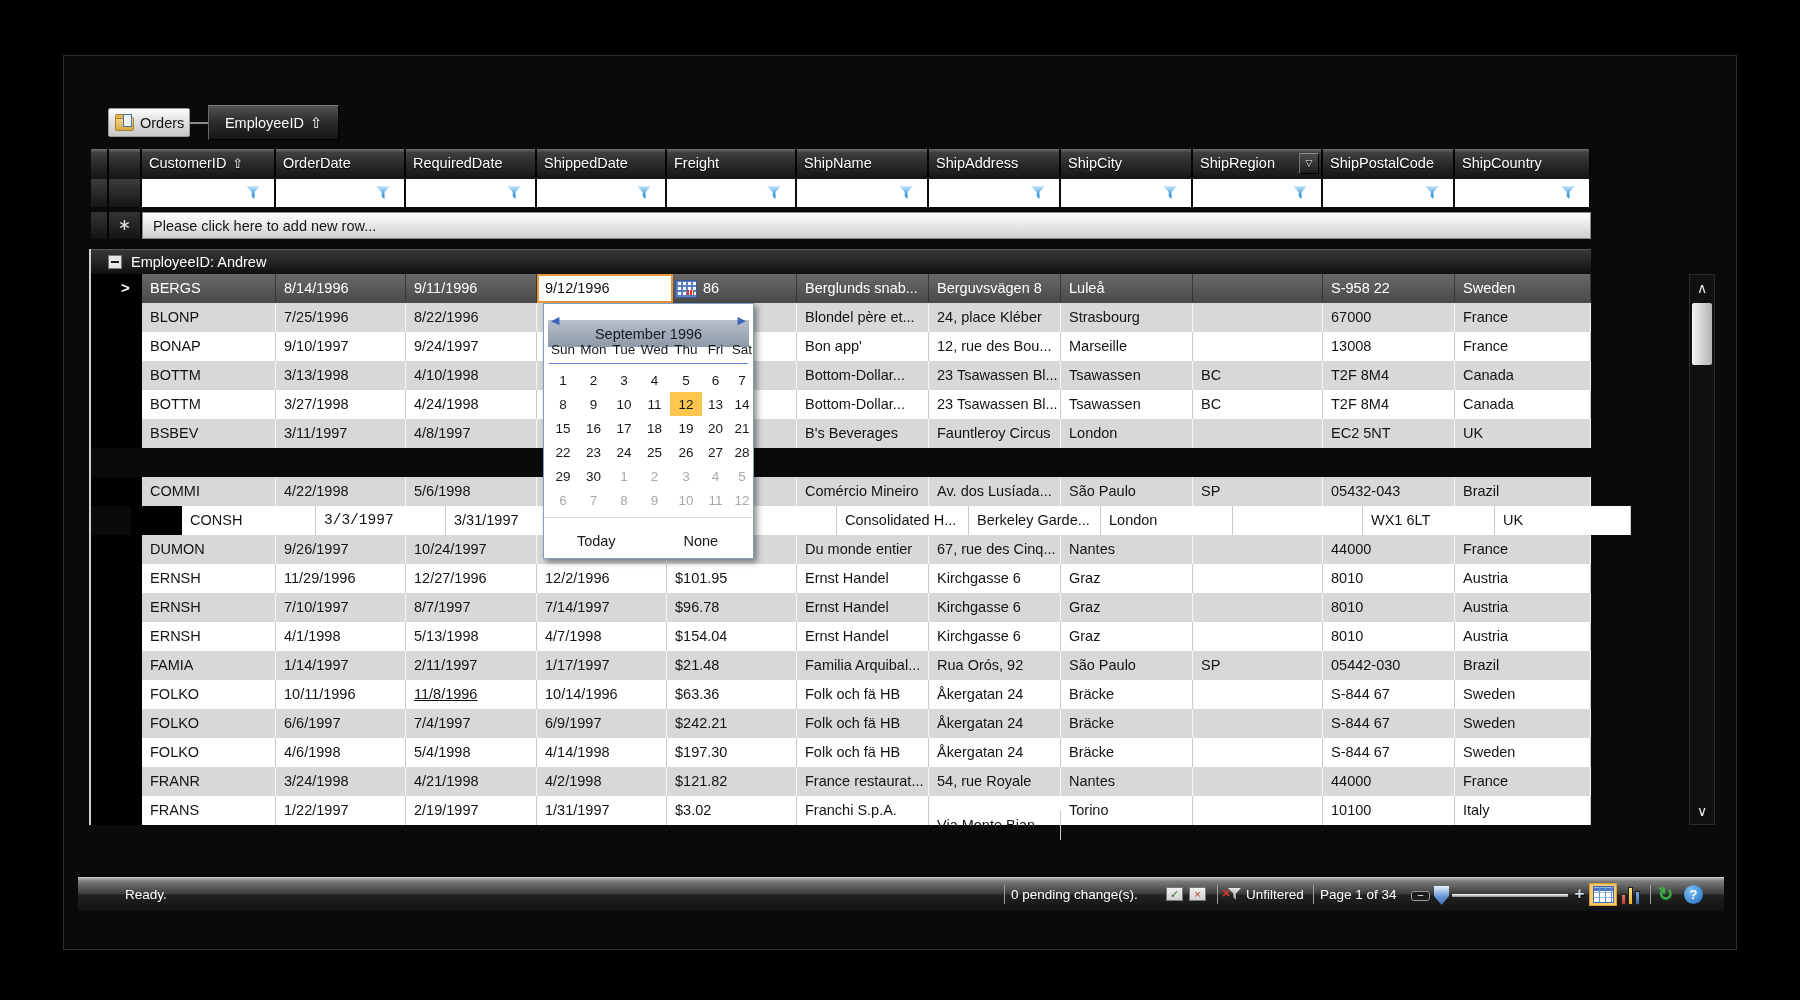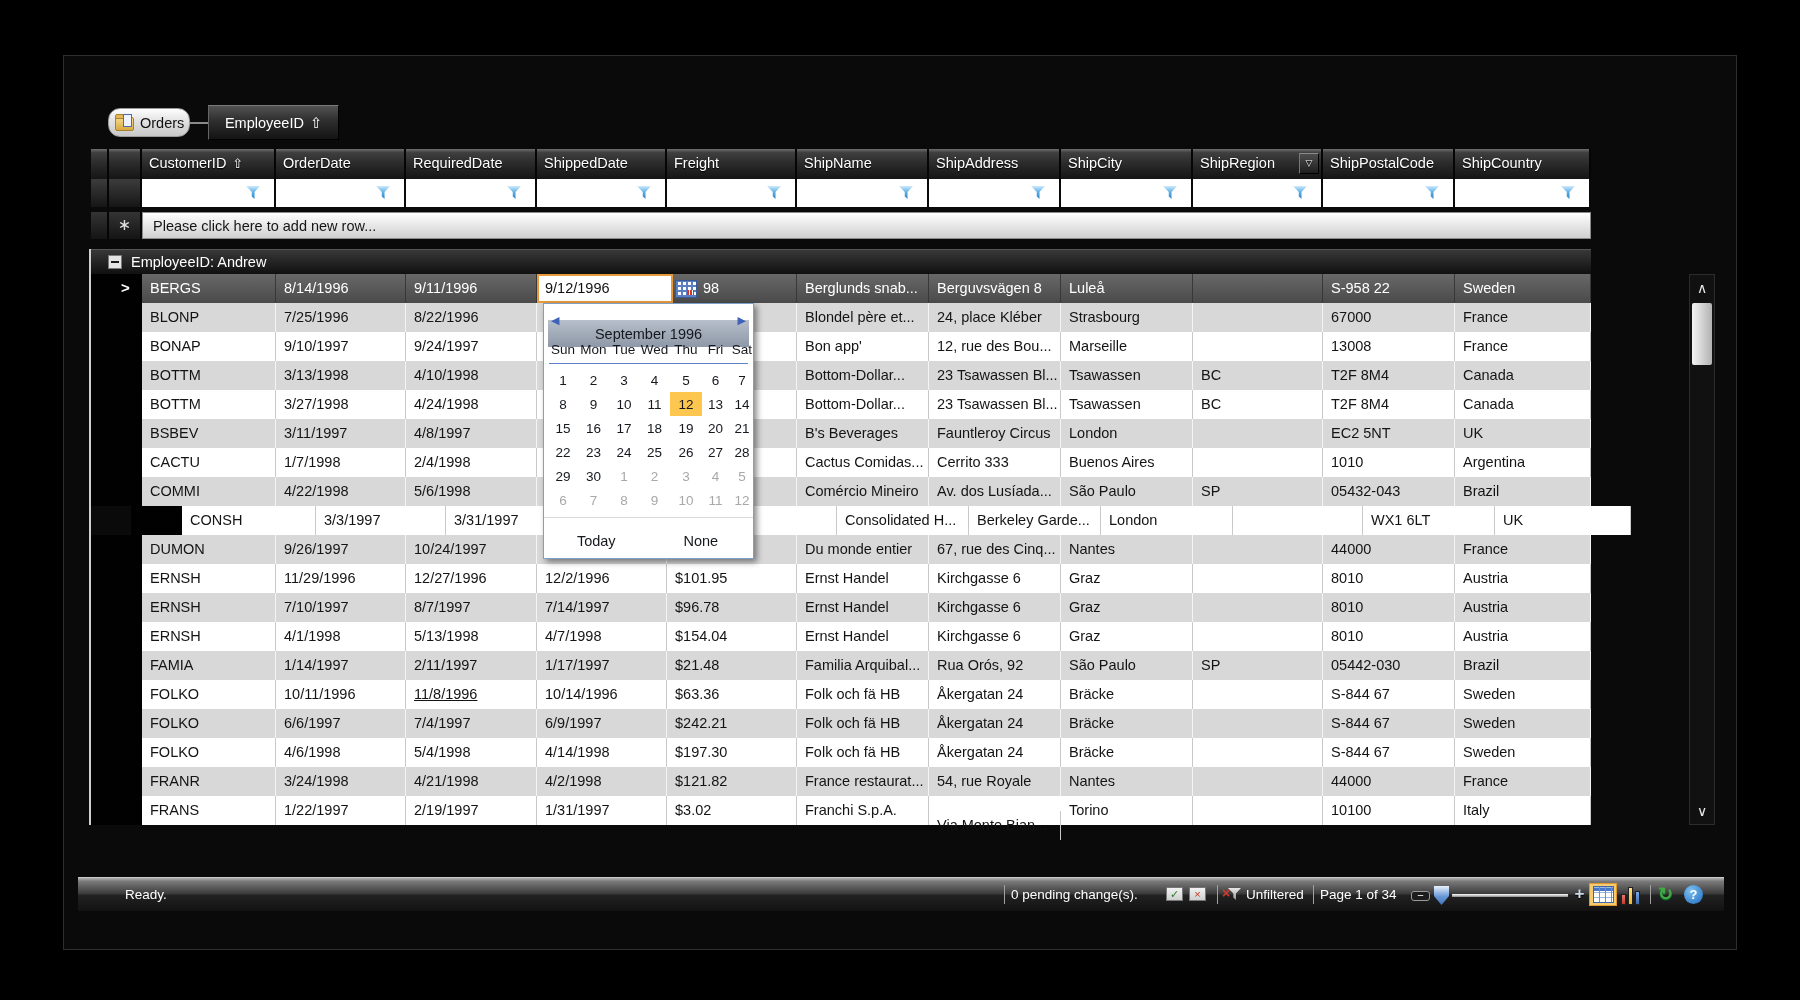--- a/index.html
+++ b/index.html
@@ -3,21 +3,21 @@
 <meta charset="utf-8">
 <style>
   html,body{margin:0;padding:0;background:#000;width:1800px;height:1000px;overflow:hidden;
     font-family:"Liberation Sans", sans-serif;}
   .page{position:relative;width:1800px;height:1000px;background:#000;}
   .window{position:absolute;left:63px;top:55px;width:1674px;height:895px;background:#0a0a0a;
     border:1px solid #2e2e2e;box-sizing:border-box;}
 
   
   .tab-orders{position:absolute;left:44px;top:52px;width:82px;height:29px;
-    background:linear-gradient(#fefefe,#e2e2e2 45%,#c8c8c8);border:1px solid #9a9a9a;border-radius:12px;
+    background:linear-gradient(#fefefe,#e2e2e2 45%,#c8c8c8);border:1px solid #9a9a9a;border-radius:2px;
     display:flex;align-items:center;box-sizing:border-box;color:#111;font-size:14.5px;}
   .folder{width:17px;height:12px;margin:2px 6px 0 6px;position:relative;
     background:linear-gradient(#f7d98a,#d9a93f);border:1px solid #a8812f;border-radius:2px;}
   .folder::before{content:"";position:absolute;left:-1px;top:-4px;width:7px;height:3px;
     background:#e3b957;border:1px solid #a8812f;border-radius:2px 2px 0 0;}
   .folder::after{content:"";position:absolute;right:1px;top:-4px;width:7px;height:11px;
     background:#eef4ff;border:1px solid #4a6fae;}
   .connector{position:absolute;left:126px;top:66px;width:18px;height:2px;background:#8a8a8a;}
   .tab-group{position:absolute;left:144px;top:49px;width:131px;height:35px;
     background:linear-gradient(#525252,#2e2e2e 45%,#141414);
@@ -243,21 +243,21 @@
     <div class="left-line"></div>
 
     <div class="rows-wrap" id="rows">
         <div class="drow sel" style="top: 0px;">
           <div class="gut"></div>
           <div class="rind">&gt;</div>
           <div class="dcell" style="width: 134px;">BERGS</div>
           <div class="dcell" style="width: 130px;">8/14/1996</div>
           <div class="dcell" style="width: 131px;">9/11/1996</div>
           <div class="dcell" style="width: 130px;"></div>
-          <div class="dcell freight-pad" style="width: 130px;">98</div>
+          <div class="dcell freight-pad" style="width: 130px;">86</div>
           <div class="dcell" style="width: 132px;">Berglunds snab...</div>
           <div class="dcell" style="width: 132px;">Berguvsvägen 8</div>
           <div class="dcell" style="width: 132px;">Luleå</div>
           <div class="dcell" style="width: 130px;"></div>
           <div class="dcell" style="width: 132px;">S-958 22</div>
           <div class="dcell" style="width: 136px;">Sweden</div>
         </div>
         <div class="drow shade" style="top: 29px;">
           <div class="gut"></div>
           <div class="rind"></div>
@@ -326,55 +326,40 @@
           <div class="dcell" style="width: 131px;">4/8/1997</div>
           <div class="dcell" style="width: 130px;"></div>
           <div class="dcell" style="width: 130px;"></div>
           <div class="dcell" style="width: 132px;">B's Beverages</div>
           <div class="dcell" style="width: 132px;">Fauntleroy Circus</div>
           <div class="dcell" style="width: 132px;">London</div>
           <div class="dcell" style="width: 130px;"></div>
           <div class="dcell" style="width: 132px;">EC2 5NT</div>
           <div class="dcell" style="width: 136px;">UK</div>
         </div>
-        <div class="drow lite" style="top: 174px;">
-          <div class="gut"></div>
-          <div class="rind"></div>
-          <div class="dcell" style="width: 134px;">CACTU</div>
-          <div class="dcell" style="width: 130px;">1/7/1998</div>
-          <div class="dcell" style="width: 131px;">2/4/1998</div>
-          <div class="dcell" style="width: 130px;"></div>
-          <div class="dcell" style="width: 130px;"></div>
-          <div class="dcell" style="width: 132px;">Cactus Comidas...</div>
-          <div class="dcell" style="width: 132px;">Cerrito 333</div>
-          <div class="dcell" style="width: 132px;">Buenos Aires</div>
-          <div class="dcell" style="width: 130px;"></div>
-          <div class="dcell" style="width: 132px;">1010</div>
-          <div class="dcell" style="width: 136px;">Argentina</div>
-        </div>
         <div class="drow shade" style="top: 203px;">
           <div class="gut"></div>
           <div class="rind"></div>
           <div class="dcell" style="width: 134px;">COMMI</div>
           <div class="dcell" style="width: 130px;">4/22/1998</div>
           <div class="dcell" style="width: 131px;">5/6/1998</div>
           <div class="dcell" style="width: 130px;"></div>
           <div class="dcell" style="width: 130px;"></div>
           <div class="dcell" style="width: 132px;">Comércio Mineiro</div>
           <div class="dcell" style="width: 132px;">Av. dos Lusíada...</div>
           <div class="dcell" style="width: 132px;">São Paulo</div>
           <div class="dcell" style="width: 130px;">SP</div>
           <div class="dcell" style="width: 132px;">05432-043</div>
           <div class="dcell" style="width: 136px;">Brazil</div>
         </div>
         <div class="drow lite" style="top: 232px; margin-left: 40px;">
           <div class="gut"></div>
           <div class="rind"></div>
           <div class="dcell" style="width: 134px;">CONSH</div>
-          <div class="dcell" style="width: 130px;">3/3/1997</div>
+          <div class="dcell" style="width: 130px; font-family: Liberation Mono, monospace;">3/3/1997</div>
           <div class="dcell" style="width: 131px;">3/31/1997</div>
           <div class="dcell" style="width: 130px;"></div>
           <div class="dcell" style="width: 130px;"></div>
           <div class="dcell" style="width: 132px;">Consolidated H...</div>
           <div class="dcell" style="width: 132px;">Berkeley Garde...</div>
           <div class="dcell" style="width: 132px;">London</div>
           <div class="dcell" style="width: 130px;"></div>
           <div class="dcell" style="width: 132px;">WX1 6LT</div>
           <div class="dcell" style="width: 136px;">UK</div>
         </div>

